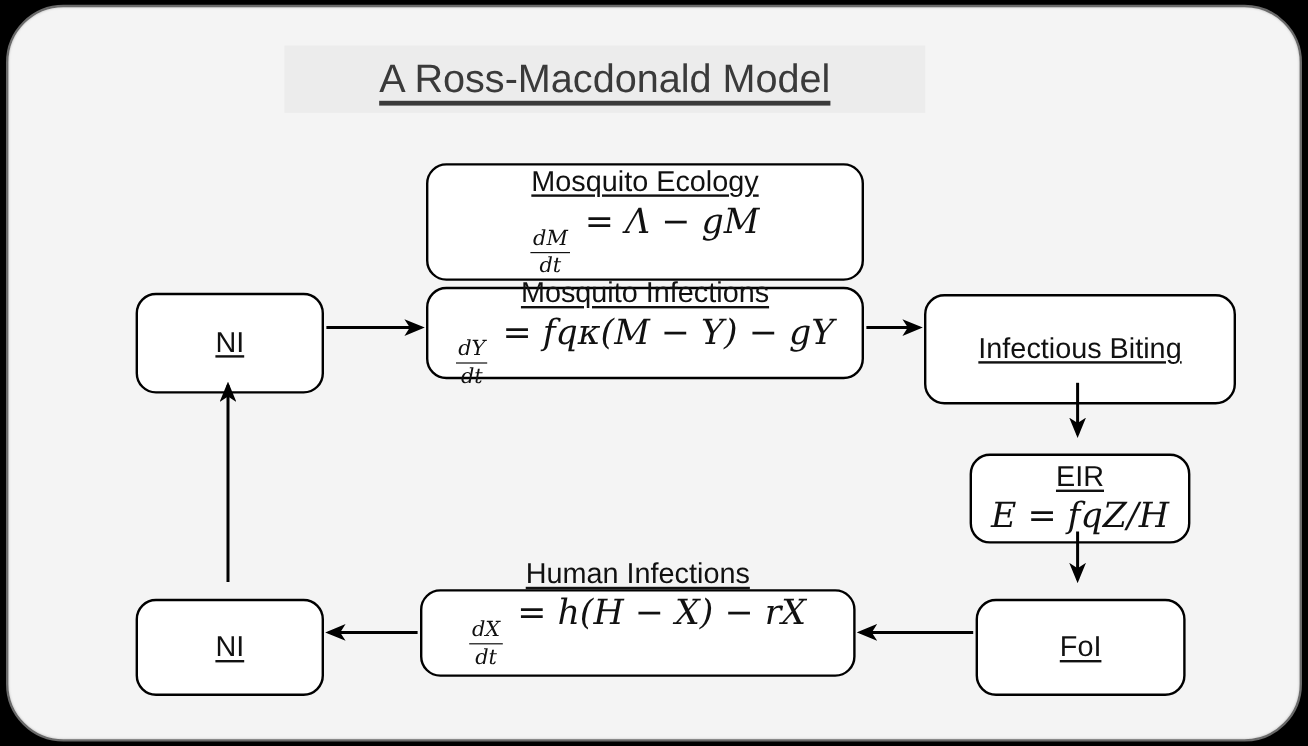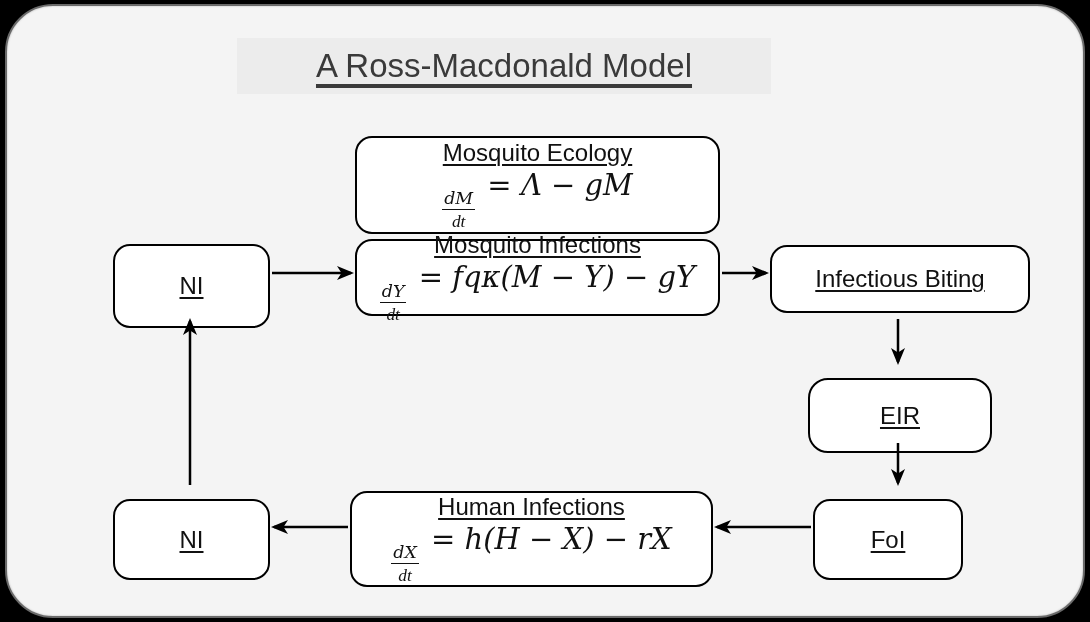--- a/index.html
+++ b/index.html
@@ -43,29 +43,29 @@
     font-size:29px;line-height:1.2;
     white-space:nowrap;
     margin-top:1px;
   }
   .node-eq sup{font-size:0.58em;vertical-align:0.55em;line-height:0;}
   .frac{
     display:inline-flex;flex-direction:column;align-items:center;
     vertical-align:-0.55em;font-size:0.60em;line-height:1.15;margin-right:3px;
   }
   .frac .num{border-bottom:1.7px solid #111;padding:0 2px 1px;}
-  .frac .den{padding-top:1px;font-family:Liberation Serif, serif;}
+  .frac .den{padding-top:1px;}
   
   #n-mosquito-ecology   {left:355px;top:124px;width:365px;height:98px;}
   #n-mosquito-infections{left:355px;top:227px;width:365px;height:77px;}
   #n-ni-kappa           {left:113px;top:232px;width:157px;height:84px;}
-  #n-infectious-biting  {left:770px;top:233px;width:260px;height:68px;}
-  #n-eir                {left:808px;top:366px;width:184px;height:75px;border-radius:20px;}
-  #n-foi                {left:813px;top:487px;width:150px;height:81px;}
-  #n-human-infections   {left:350px;top:479px;width:363px;height:96px;}
+  #n-infectious-biting  {left:770px;top:233px;width:260px;height:92px;}
+  #n-eir                {left:808px;top:366px;width:184px;height:75px;}
+  #n-foi                {left:813px;top:487px;width:175px;height:81px;}
+  #n-human-infections   {left:350px;top:479px;width:363px;height:73px;justify-content:flex-end;}
   #n-ni-i               {left:113px;top:487px;width:157px;height:81px;}
   .arrows{position:absolute;left:0;top:0;pointer-events:none;}
 </style>
 </head>
 <body>
 
 <div class="frame"></div>
 
 <div class="stage">
 
@@ -90,20 +90,21 @@
   <div class="node" id="n-ni-kappa">
     <div class="node-label">NI</div>
   </div>
 
   <div class="node" id="n-infectious-biting">
     <div class="node-label">Infectious Biting</div>
   </div>
 
   <div class="node" id="n-eir">
     <div class="node-label">EIR</div>
+    <div class="node-eq">E = fqZ/H</div>
   </div>
 
   <div class="node" id="n-foi">
     <div class="node-label">FoI</div>
   </div>
 
   <div class="node" id="n-human-infections">
     <div class="node-label">Human Infections</div>
     <div class="node-eq"><span class="frac">
           <span class="num">dX</span>

